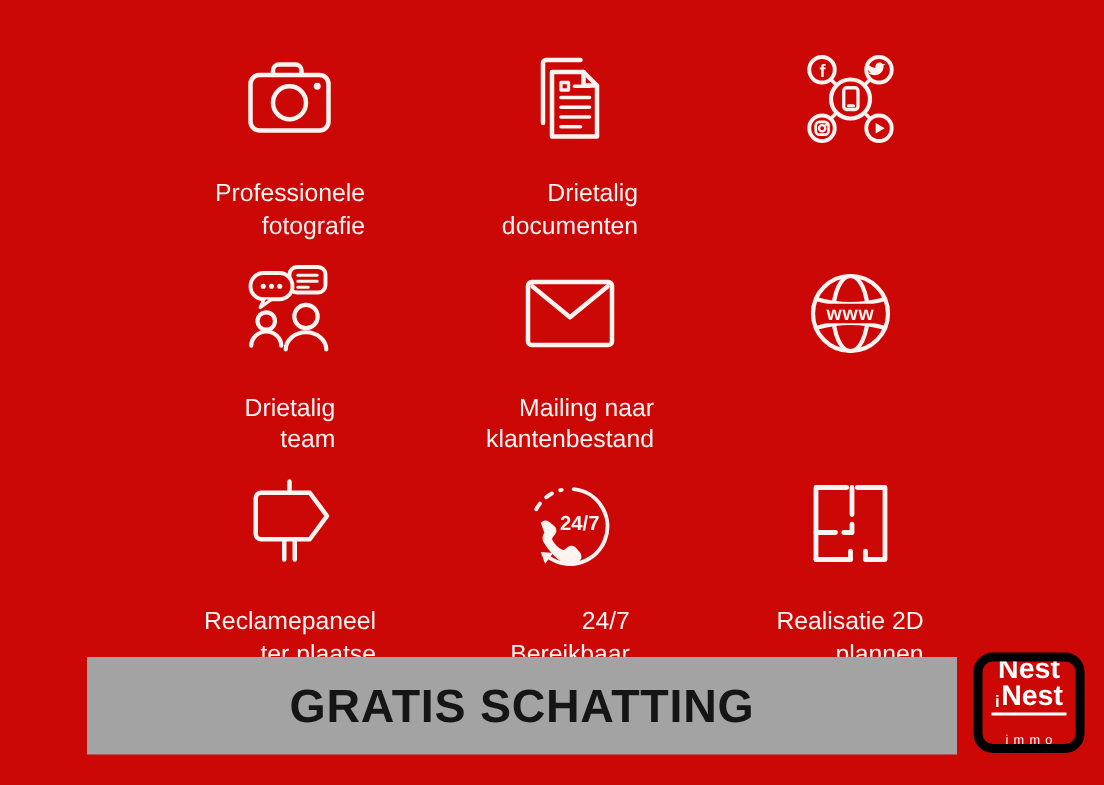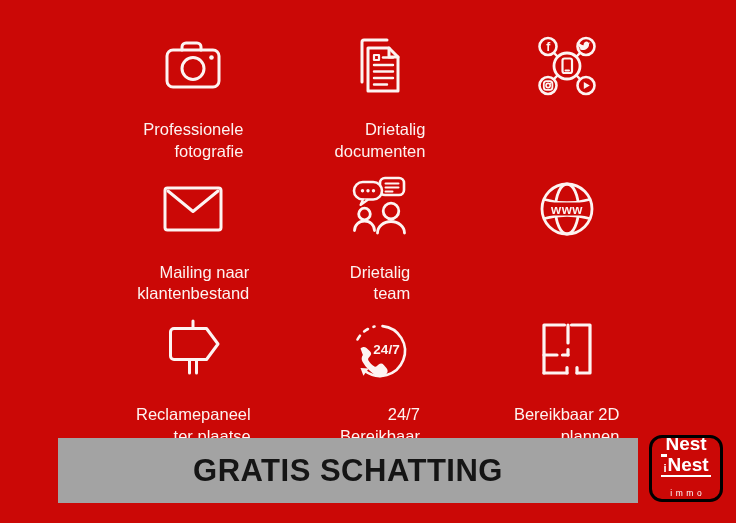--- a/index.html
+++ b/index.html
@@ -17,21 +17,21 @@
   .icon .bgfill{fill:#cb0806;}
   .icon text{fill:#fdf4f2;stroke:none;font-family:"Liberation Sans",sans-serif;font-weight:bold;text-anchor:middle;}
   .label{margin-top:17px;font-size:16.5px;line-height:1.32;color:#fdf3f1;text-align:right;white-space:pre-line;}
 
   
   .banner{position:absolute;left:58px;top:438px;width:580px;height:65px;background:#a3a3a3;
           display:flex;align-items:center;justify-content:center;cursor:pointer;}
   .banner-label{font-size:31px;font-weight:bold;letter-spacing:0.5px;color:#151515;}
 
   
-  .logo{position:absolute;left:649px;top:435px;width:74px;height:67px;border:3px solid #000000;
+  .logo{position:absolute;left:649px;top:435px;width:74px;height:67px;border:6px solid #000000;
         border-radius:13px;box-sizing:border-box;display:flex;flex-direction:column;align-items:center;
         color:#ffffff;overflow:hidden;}
   .logo-top{font-size:19px;font-weight:bold;line-height:0.9;margin-top:-3px;}
   .logo-dash{width:6px;height:2.5px;background:#ffffff;align-self:flex-start;margin:2px 0 0 9px;}
   .logo-main-row{display:flex;align-items:flex-end;border-bottom:2px solid #ffffff;padding:0 2px 1px 2px;margin-top:-1px;}
   .logo-i{font-size:11px;font-weight:bold;line-height:1;margin-right:1px;}
   .logo-main{font-size:19px;font-weight:bold;line-height:0.95;}
   .logo-sub{font-size:8.5px;letter-spacing:3.5px;margin-top:11px;padding-left:3.5px;}
 </style>
 </head>
@@ -81,43 +81,43 @@
           <rect x="12.8" y="51.2" width="8.6" height="8.6" rx="2.6" stroke-width="1.8"></rect>
           <circle cx="17.1" cy="55.5" r="2.1" stroke-width="1.6"></circle>
           <circle class="fill" cx="19.6" cy="53.2" r="0.8"></circle>
         </g>
         <path class="fill" d="M52.8 52 l6 3.5 l-6 3.5 z"></path>
       </svg>
     </div>
 
     <div class="cell">
       <svg class="icon" viewBox="0 0 72 72">
-        <rect x="8" y="15" width="56" height="42" rx="2.5"></rect>
-        <path d="M11 18 L36 38.5 L61 18"></path>
-      </svg>
-      <div class="label">Mailing naar
-klantenbestand</div>
-    </div>
-
-    <div class="cell">
-      <svg class="icon" viewBox="0 0 72 72">
         <rect x="36" y="5" width="24" height="17" rx="5" stroke-width="2.6"></rect>
         <path d="M41.5 10.5 h13 M41.5 14.5 h13 M41.5 18.5 h7" stroke-width="2"></path>
         <rect class="bgfill" x="10" y="9" width="28" height="17.5" rx="8.75" stroke-width="2.6"></rect>
         <path class="bgfill" d="M19 26.5 l-2.5 5.5 l7 -5" stroke-width="2.2"></path>
         <circle class="fill" cx="18.5" cy="17.8" r="1.7"></circle>
         <circle class="fill" cx="24" cy="17.8" r="1.7"></circle>
         <circle class="fill" cx="29.5" cy="17.8" r="1.7"></circle>
         <circle cx="20.5" cy="41" r="5.8" stroke-width="2.8"></circle>
         <path d="M10.5 57.5 a10 9.5 0 0 1 20 0" stroke-width="2.8"></path>
         <circle cx="47" cy="38" r="7.8" stroke-width="2.8"></circle>
         <path d="M33.5 60 a13.5 11.5 0 0 1 27 0" stroke-width="2.8"></path>
       </svg>
       <div class="label">Drietalig
 team</div>
+    </div>
+
+    <div class="cell">
+      <svg class="icon" viewBox="0 0 72 72">
+        <rect x="8" y="15" width="56" height="42" rx="2.5"></rect>
+        <path d="M11 18 L36 38.5 L61 18"></path>
+      </svg>
+      <div class="label">Mailing naar
+klantenbestand</div>
     </div>
 
     <div class="cell">
       <svg class="icon" viewBox="0 0 72 72">
         <circle cx="36" cy="36" r="25" stroke-width="2.8"></circle>
         <ellipse cx="36" cy="36" rx="11.5" ry="25" stroke-width="2.8"></ellipse>
         <path d="M13.5 26.5 q22.5 6.5 45 0 M13.5 45.5 q22.5 -6.5 45 0" stroke-width="2.8"></path>
         <rect class="bg" x="16" y="29.5" width="40" height="13"></rect>
         <text x="36" y="40.5" font-size="13" letter-spacing="0.5">www</text>
       </svg>
@@ -147,21 +147,21 @@
 
     <div class="cell">
       <svg class="icon" viewBox="0 0 72 72">
         <path d="M13 58 V10 H33.5" stroke-width="3.2"></path>
         <path d="M40.5 10 H59 V58 H46" stroke-width="3.2"></path>
         <path d="M36 58 H13" stroke-width="3.2"></path>
         <path d="M36 58 V52.5 M46 58 V52.5" stroke-width="3.2"></path>
         <path d="M37 10 V28 M37 34.5 V40" stroke-width="3.2"></path>
         <path d="M13 40 H26 M31.5 40 H37" stroke-width="3.2"></path>
       </svg>
-      <div class="label">Bereikbaar 2D
+      <div class="label">Realisatie 2D
 plannen</div>
     </div>
 
   </div>
 
   <div class="banner">
     <span class="banner-label">GRATIS SCHATTING</span>
   </div>
 
   <div class="logo">

